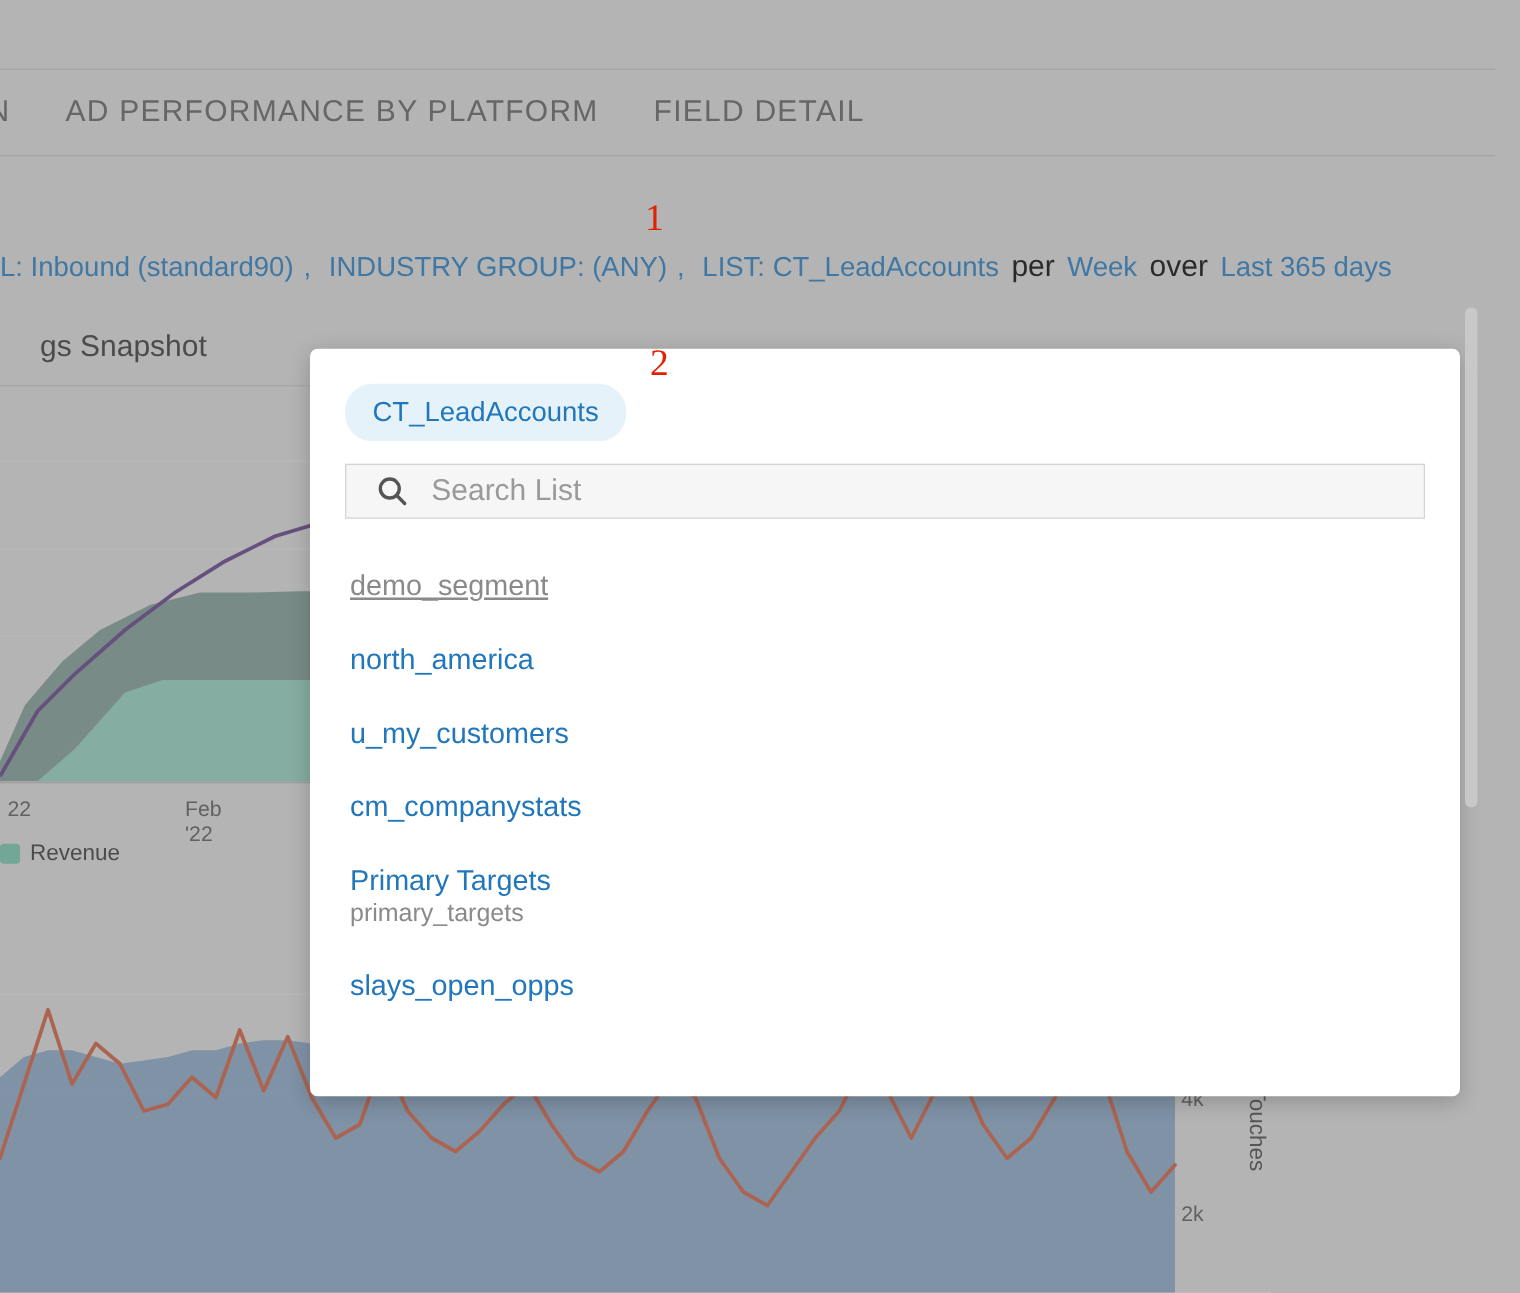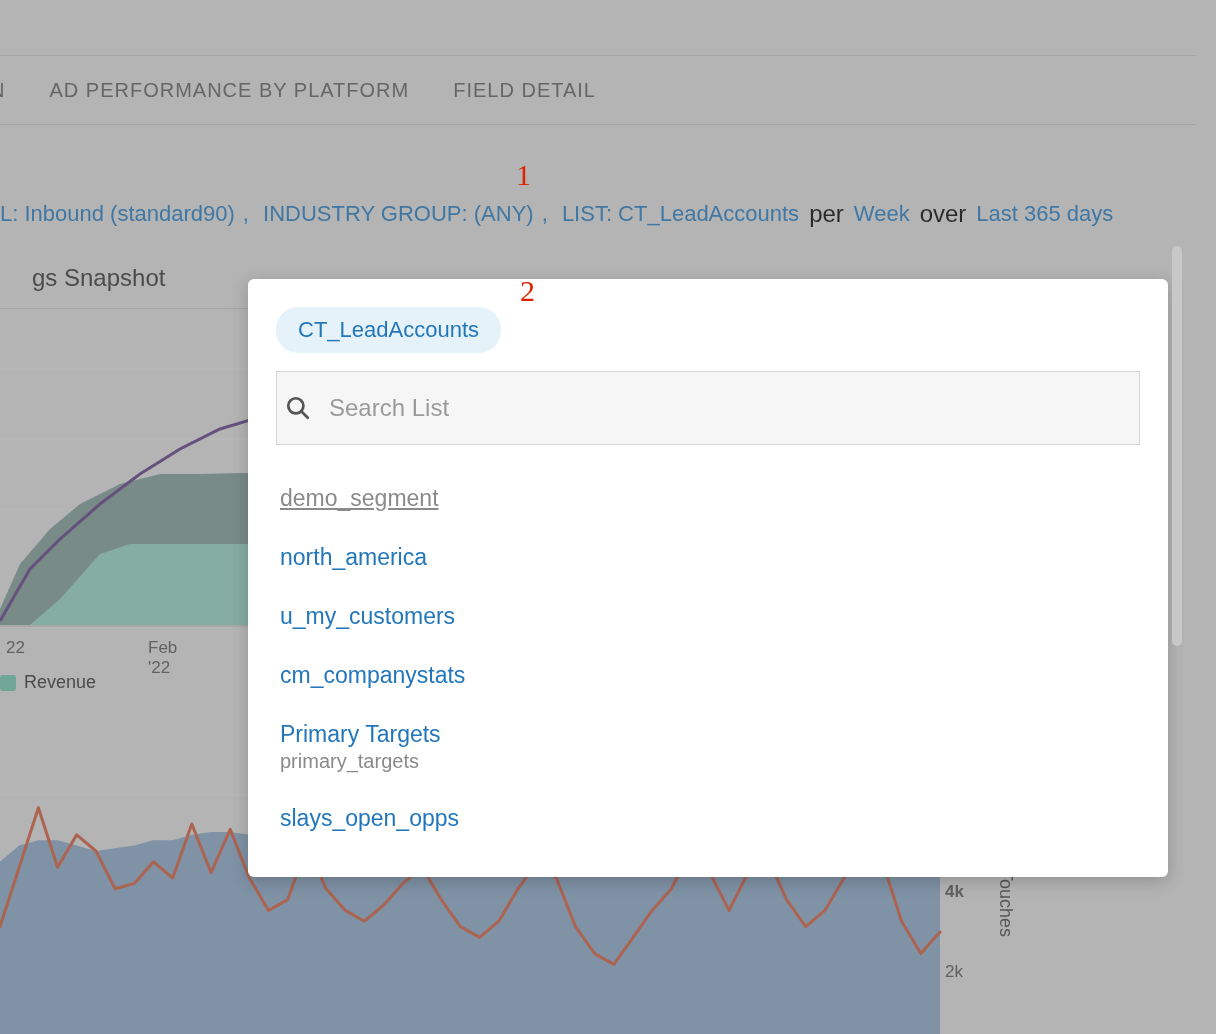--- a/index.html
+++ b/index.html
@@ -20,21 +20,21 @@
 
 .nav {
   position:absolute;
   top:55px; left:0; right:20px;
   height:70px;
   display:flex; align-items:center;
   border-top:1px solid #bcbcbc;
   border-bottom:1px solid #bcbcbc;
   padding-left:0;
   gap:44px;
-  font-size:20px;
+  font-size:24px;
   letter-spacing:1px;
   color:#5c5c5c;
   font-weight:500;
 }
 .nav-item { cursor:pointer; }
 .nav-item.partial-left { margin-left:-10px; }
 
 
 .filter-line {
   position:absolute;
@@ -111,22 +111,22 @@
   color:#2277bb;
   border-radius:22px;
   padding:10px 22px;
   font-size:22px;
   margin-bottom:18px;
 }
 .dropdown .searchbox {
   display:flex; align-items:center;
   border:1px solid #d4d4d4;
   background:#f6f6f6;
-  height:74px;
-  padding:0 8px;
+  height:44px;
+  padding:0 24px;
   gap:18px;
   margin-bottom:24px;
 }
 .dropdown .searchbox svg { flex-shrink:0; }
 .dropdown .searchbox input {
   border:none; background:transparent;
   font-size:24px; color:#555; outline:none;
   width:100%;
 }
 .dropdown .searchbox input::placeholder { color:#9a9a9a; }
@@ -199,21 +199,21 @@
 <div class="chart2">
   <svg viewBox="0 0 960 270" preserveAspectRatio="none" style="width:100%;height:100%;">
     <line x1="0" y1="25" x2="940" y2="25" stroke="#dedede" stroke-width="1"></line>
     <line x1="0" y1="105" x2="940" y2="105" stroke="#dedede" stroke-width="1"></line>
     <line x1="0" y1="200" x2="940" y2="200" stroke="#dedede" stroke-width="1"></line>
     <path id="area2" fill="#7497bb" opacity="0.85" d="M0,270 L0.0,91.8 L19.2,75.6 L38.4,70.2 L57.6,70.2 L76.7,75.6 L95.9,81.0 L115.1,78.3 L134.3,75.6 L153.5,70.2 L172.7,70.2 L191.8,64.8 L211.0,62.1 L230.2,62.1 L249.4,64.8 L268.6,67.5 L287.8,70.2 L306.9,70.2 L326.1,67.5 L345.3,75.6 L364.5,81.0 L383.7,83.7 L402.9,89.1 L422.0,91.8 L441.2,91.8 L460.4,89.1 L479.6,86.4 L498.8,83.7 L518.0,81.0 L537.1,78.3 L556.3,75.6 L575.5,78.3 L594.7,81.0 L613.9,83.7 L633.1,78.3 L652.2,70.2 L671.4,78.3 L690.6,89.1 L709.8,94.5 L729.0,91.8 L748.2,86.4 L767.3,78.3 L786.5,62.1 L805.7,59.4 L824.9,70.2 L844.1,81.0 L863.3,83.7 L882.4,81.0 L901.6,81.0 L920.8,83.7 L940.0,89.1 L940,270 Z"></path>
     <path id="line2" fill="none" stroke="#c85a3d" stroke-width="3" stroke-linejoin="round" stroke-linecap="round" d="M0.0,156.6 L19.2,97.2 L38.4,37.8 L57.6,97.2 L76.7,64.8 L95.9,81.0 L115.1,118.8 L134.3,113.4 L153.5,91.8 L172.7,108.0 L191.8,54.0 L211.0,102.6 L230.2,59.4 L249.4,108.0 L268.6,140.4 L287.8,129.6 L306.9,75.6 L326.1,118.8 L345.3,140.4 L364.5,151.2 L383.7,135.0 L402.9,113.4 L422.0,97.2 L441.2,129.6 L460.4,156.6 L479.6,167.4 L498.8,151.2 L518.0,118.8 L537.1,91.8 L556.3,108.0 L575.5,156.6 L594.7,183.6 L613.9,194.4 L633.1,167.4 L652.2,140.4 L671.4,118.8 L690.6,81.0 L709.8,102.6 L729.0,140.4 L748.2,102.6 L767.3,86.4 L786.5,129.6 L805.7,156.6 L824.9,140.4 L844.1,108.0 L863.3,70.2 L882.4,91.8 L901.6,151.2 L920.8,183.6 L940.0,162.0"></path>
   </svg>
 </div>
 <div class="chart2-yaxis">
-  <div class="tick" style="top:112px;font-weight:bold;">4k</div>
+  <div class="tick" style="top:100px;">4k</div>
   <div class="tick" style="top:192px;">2k</div>
 </div>
 <div class="chart2-yaxis-label">Touches</div>
 
 <div class="overlay"></div>
 
 <div class="ann" style="top:158px; left:516px;">1</div>
 <div class="ann" style="top:274px; left:520px;">2</div>
 
 <div class="dropdown">

